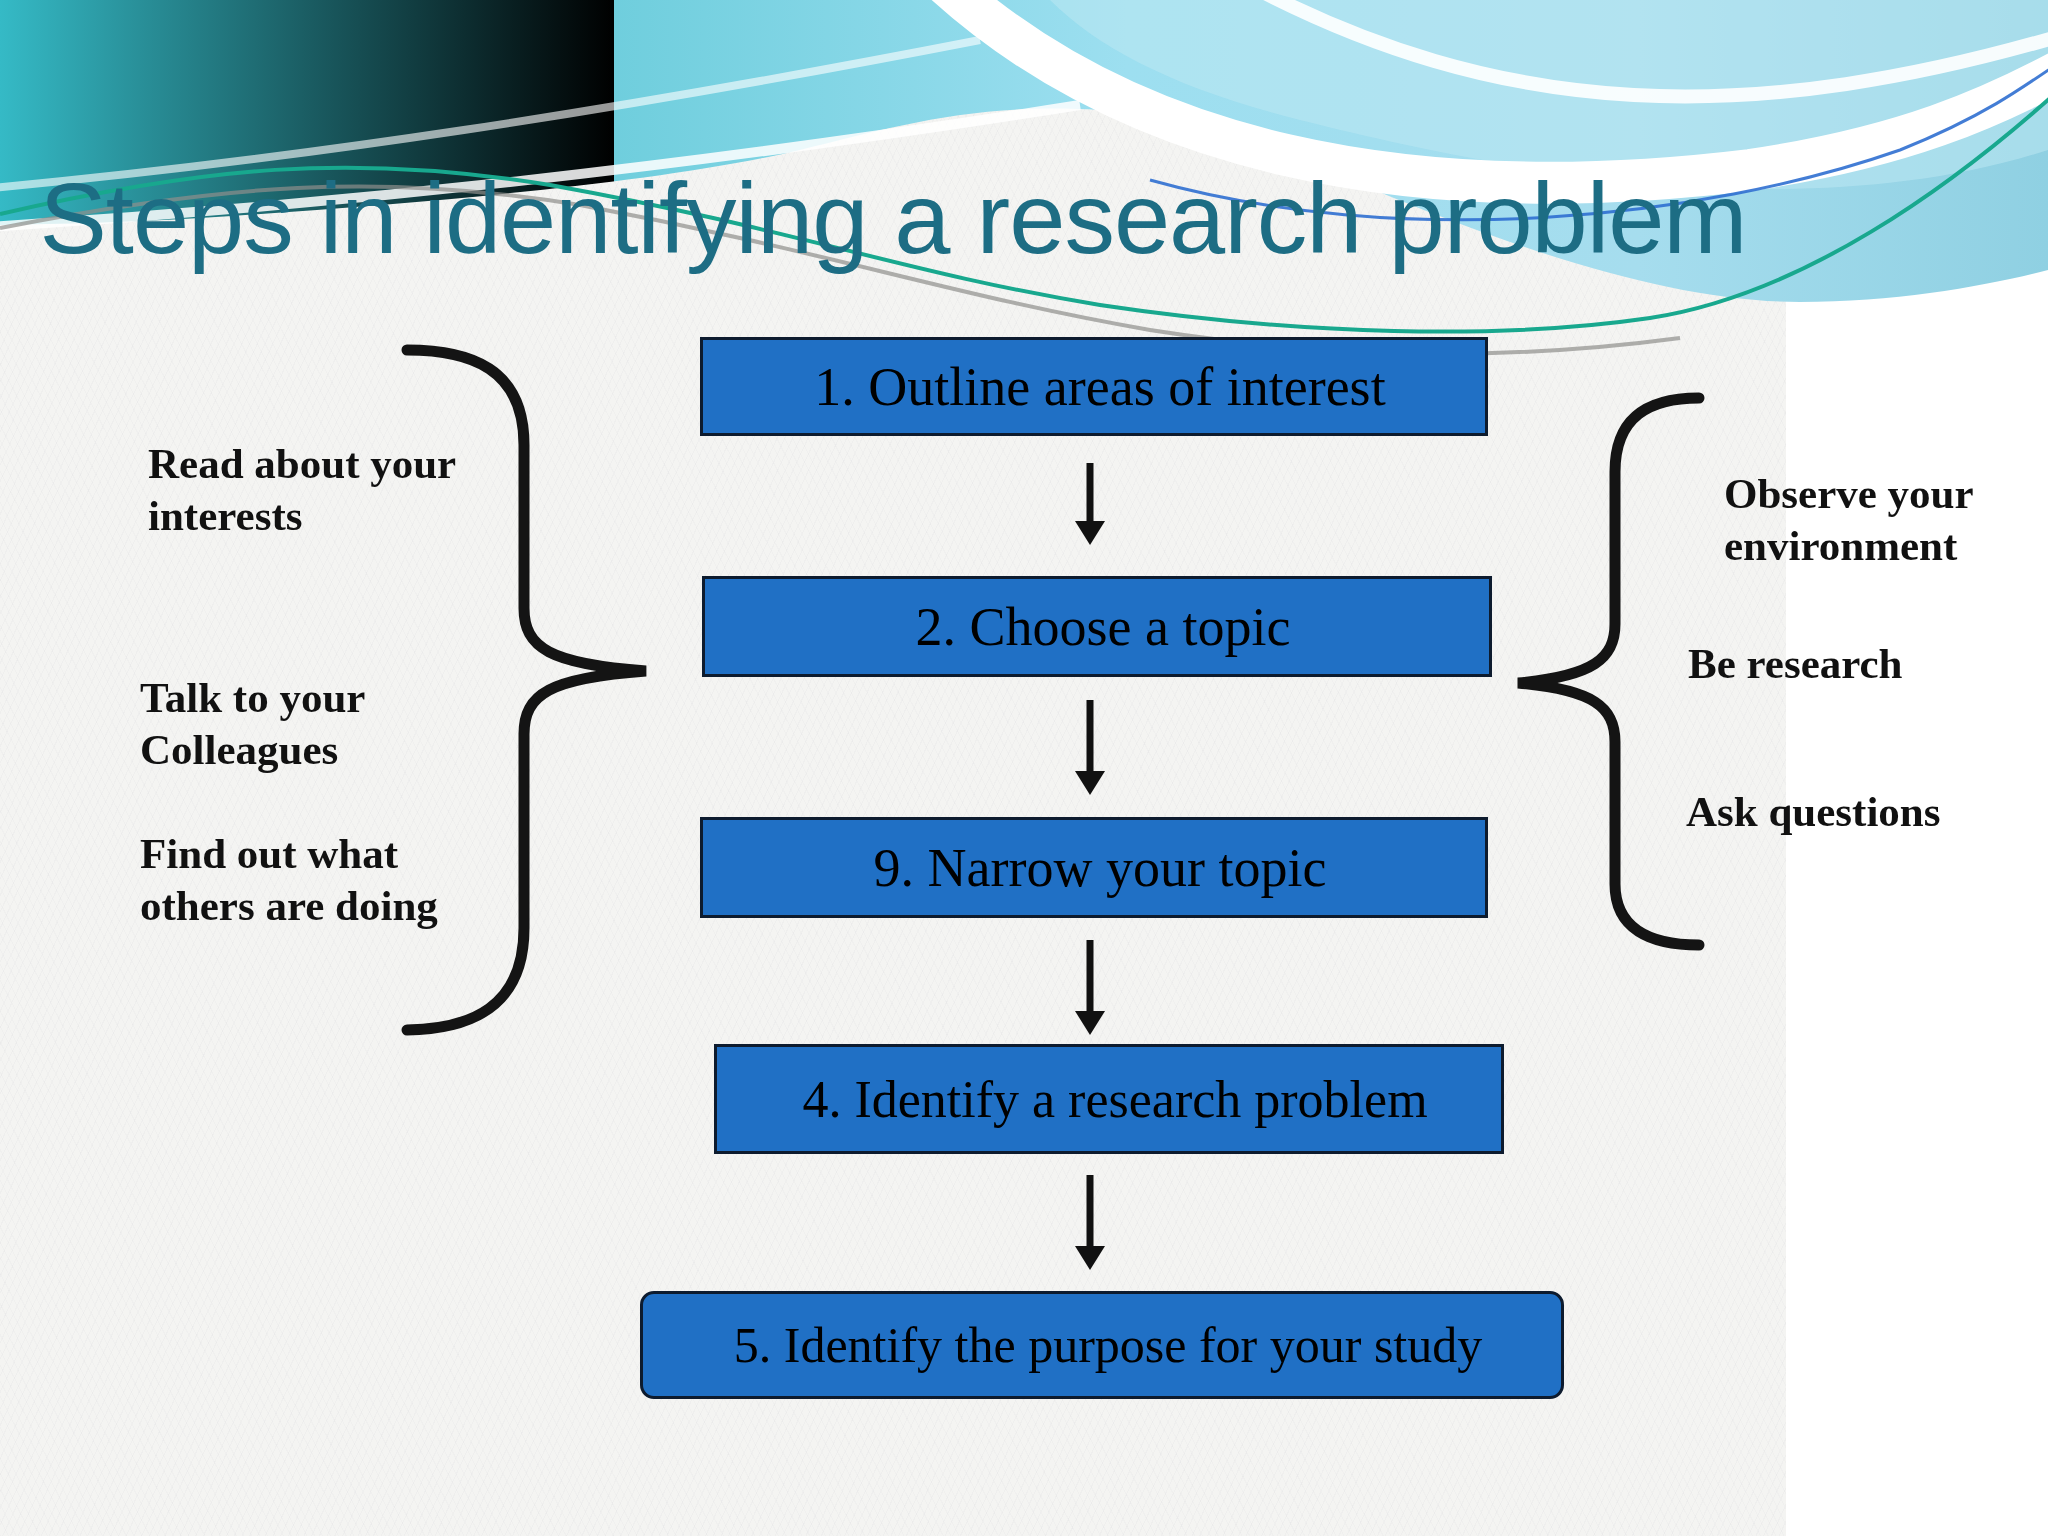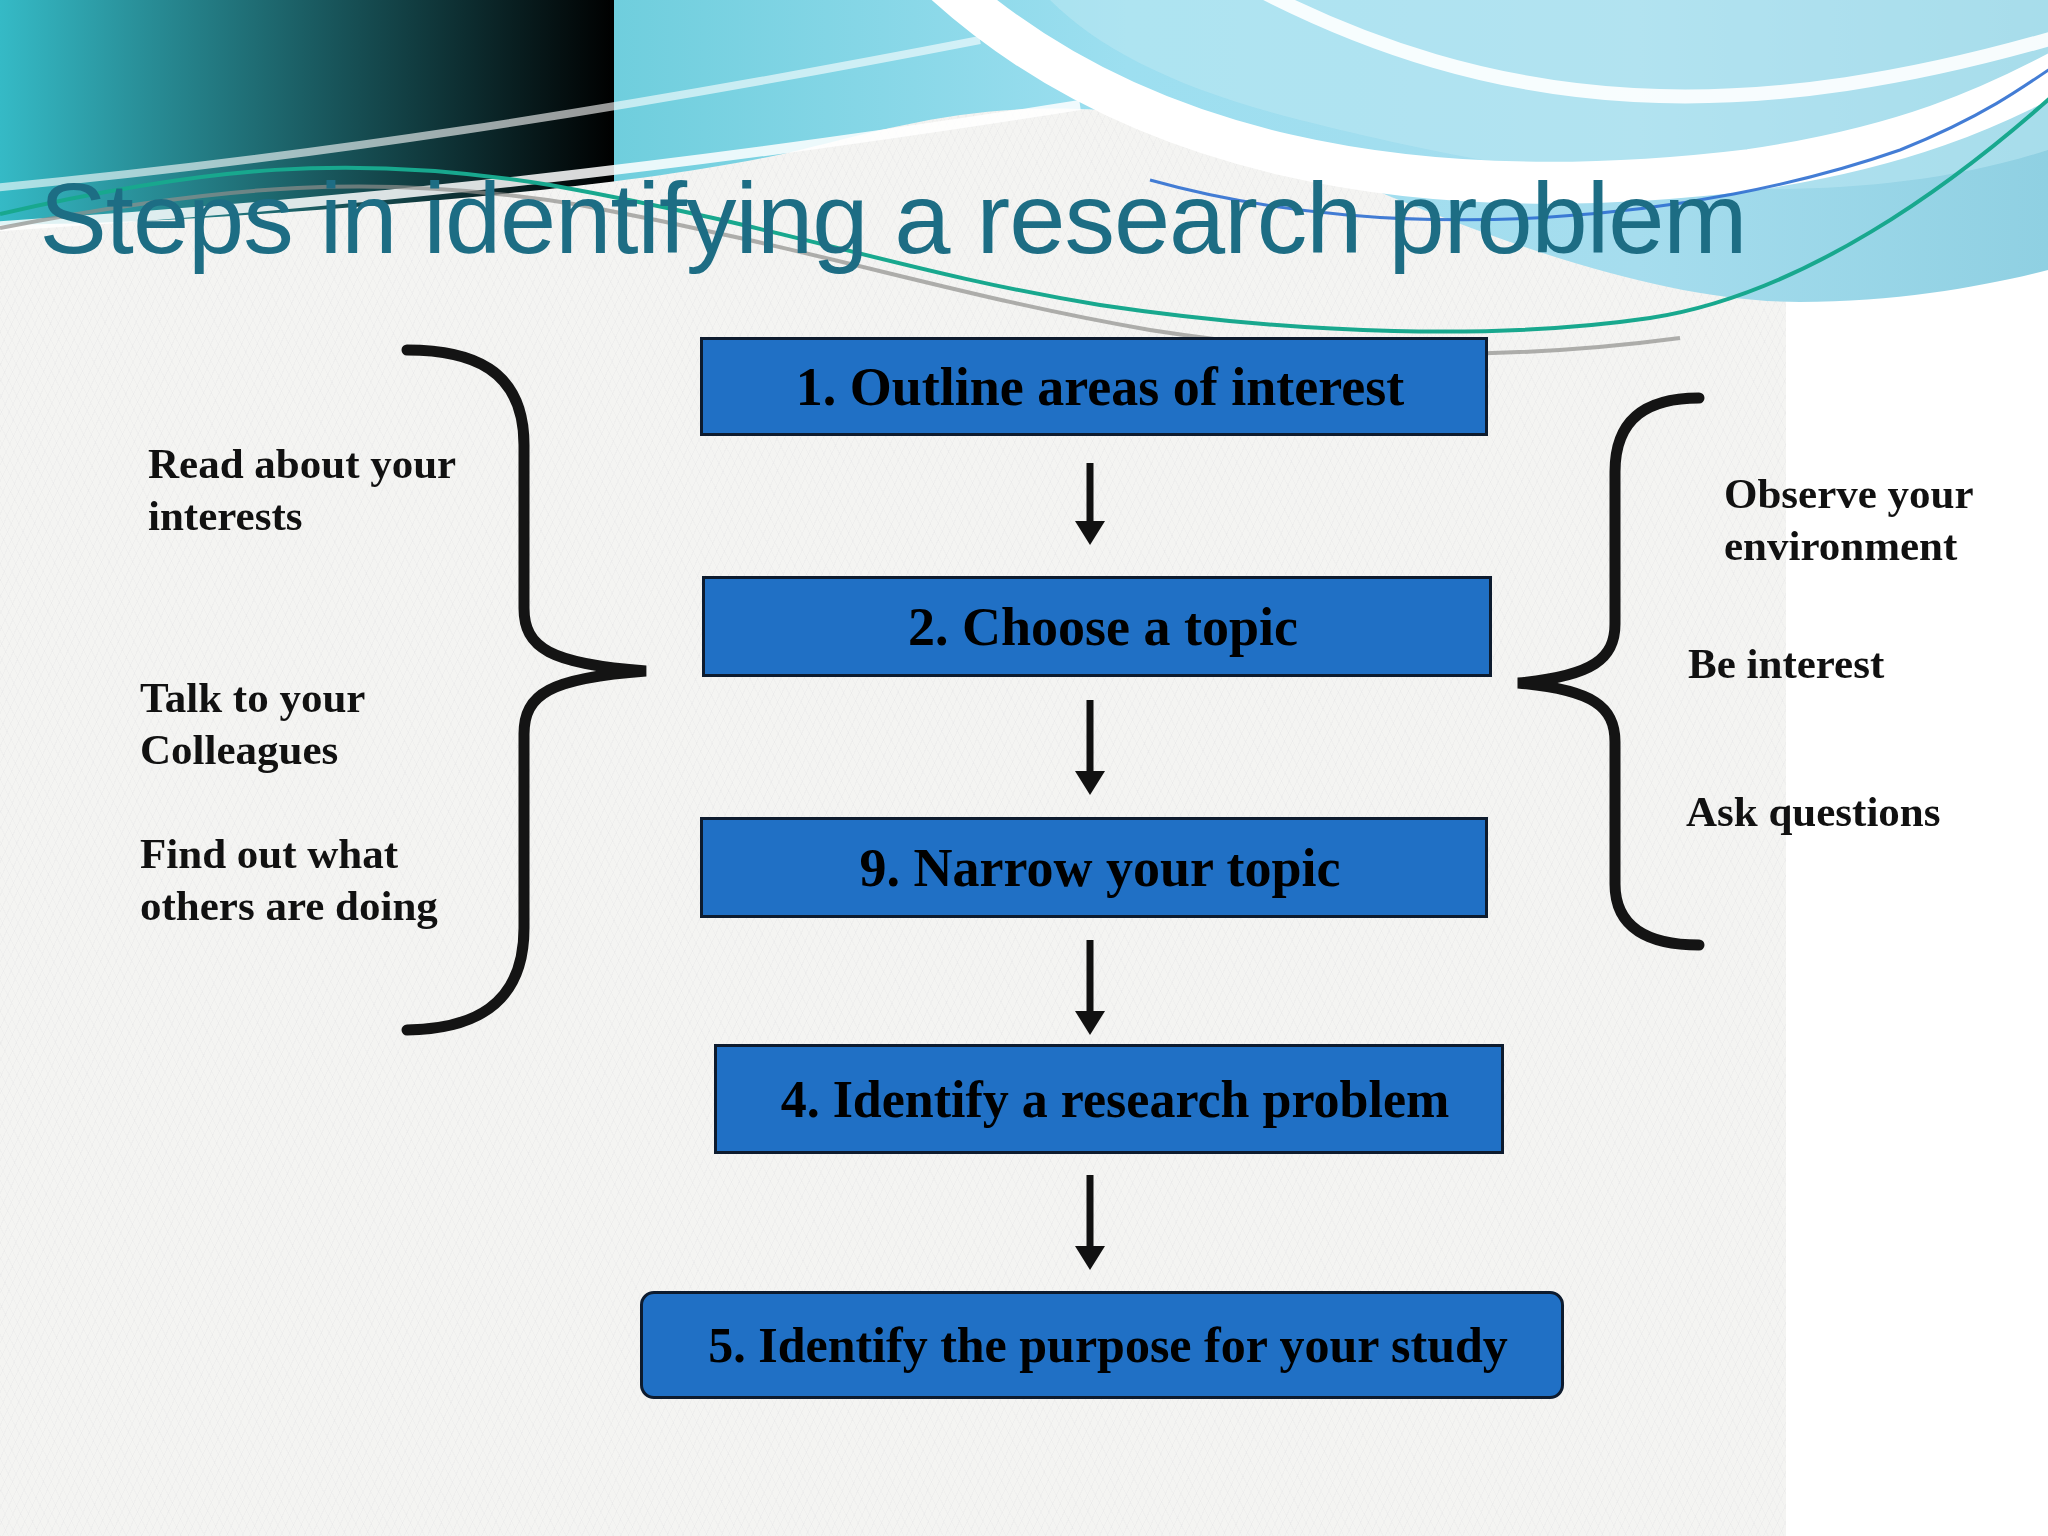--- a/index.html
+++ b/index.html
@@ -22,21 +22,21 @@
     font-weight:normal;font-size:101px;letter-spacing:-1px;line-height:1;
     color:#1d6d84;
   }
   .overlay{position:absolute;top:0;left:0;pointer-events:none;}
   .step{
     position:absolute;
     background:#2070c5;
     border:3px solid #0d1b2e;
     box-sizing:border-box;
     display:flex;align-items:center;justify-content:center;
-    color:#000;font-weight:bold;text-align:center;
+    color:#000;font-weight:normal;text-align:center;
     font-family:"Liberation Serif","DejaVu Serif",serif;
     padding-left:12px;
   }
   .step1{left:700px;top:337px;width:788px;height:99px;font-size:54px;}
   .step2{left:702px;top:576px;width:790px;height:101px;font-size:54px;}
   .step3{left:700px;top:817px;width:788px;height:101px;font-size:54px;}
   .step4{left:714px;top:1044px;width:790px;height:110px;font-size:52px;}
   .step5{left:640px;top:1291px;width:924px;height:108px;font-size:50px;border-radius:14px;}
   .note{
     position:absolute;
@@ -133,16 +133,16 @@
     <span>4. Identify a research problem</span>
   </div>
   <div class="step step5">
     <span>5. Identify the purpose for your study</span>
   </div>
 
   <div class="note lnote1">Read about your interests</div>
   <div class="note lnote2">Talk to your Colleagues</div>
   <div class="note lnote3">Find out what others are doing</div>
   <div class="note rnote1">Observe your environment</div>
-  <div class="note rnote2">Be interest</div>
+  <div class="note rnote2">Be research</div>
   <div class="note rnote3">Ask questions</div>
 
 </div>
 
 </body></html>

